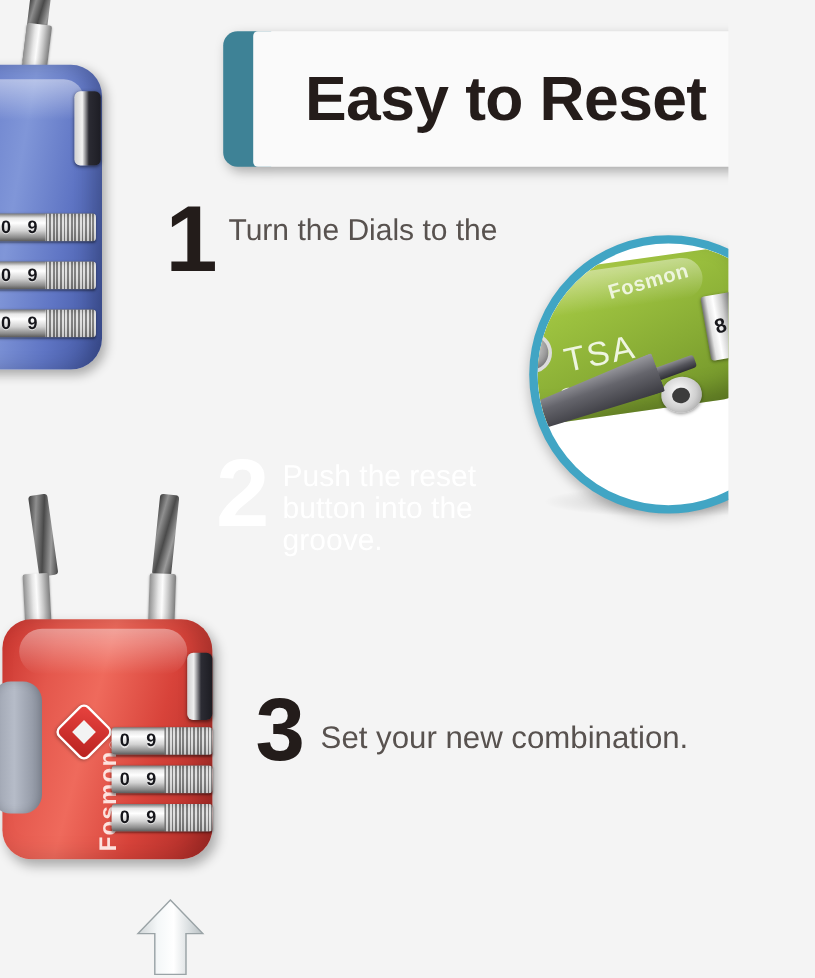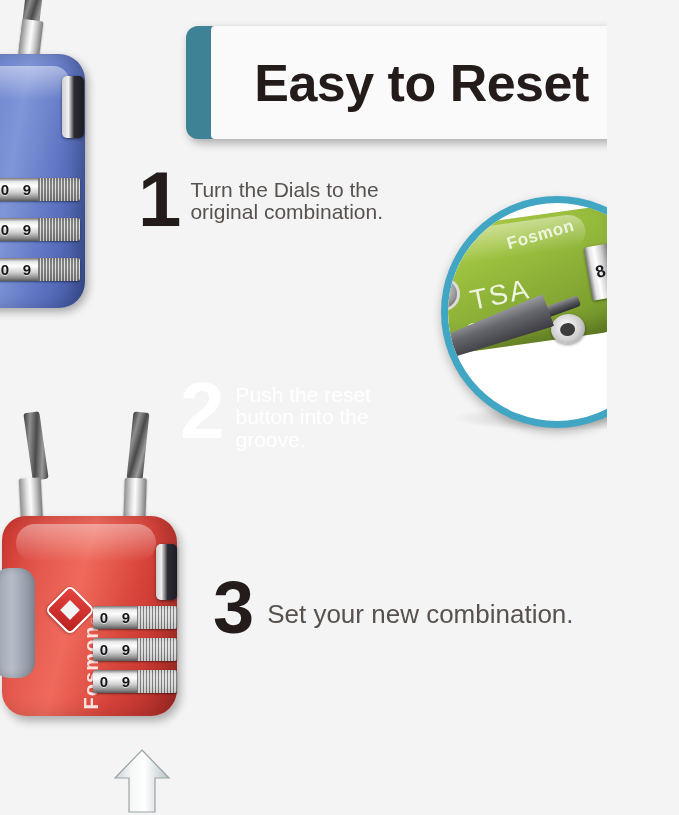--- a/index.html
+++ b/index.html
@@ -62,21 +62,21 @@
   .step-num {
     font-family: "Liberation Sans", sans-serif;
     font-weight: bold;
     font-size: 78px;
     line-height: 0.82;
     letter-spacing: -3px;
   }
   .step-body {
     font-family: "Liberation Sans", sans-serif;
     font-weight: 300;
-    font-size: 21px;
+    font-size: 25px;
     line-height: 1.06;
   }
   .dark .step-num  { color: #231c1a; }
   .dark .step-body { color: #58524f; }
   .light .step-num  { color: #ffffff; }
   .light .step-body { color: #ffffff; }
 
   #step-1 { left: 138px; top: 168px; }
   #step-1 .step-body { margin-left: 12px; margin-top: 11px; }
   #step-2 { left: 180px; top: 378px; }
@@ -385,21 +385,20 @@
       <span class="dial-digit">0</span>
       <span class="dial-digit">9</span>
       <span class="dial-edge"></span>
     </div>
   </div>
 
   <div class="step dark" id="step-1">
     <span class="step-num">1</span>
     <span class="step-body">
       <span>Turn the Dials to the</span><br>
-      <span>original combination.</span>
     </span>
   </div>
 
   <div id="inset-shadow"></div>
   <div id="inset-circle">
     <div id="inset-clip">
       <div id="green-body"></div>
       <div id="green-sheen"></div>
       <div id="green-keyhole"></div>
       <div id="green-brand">Fosmon</div>

